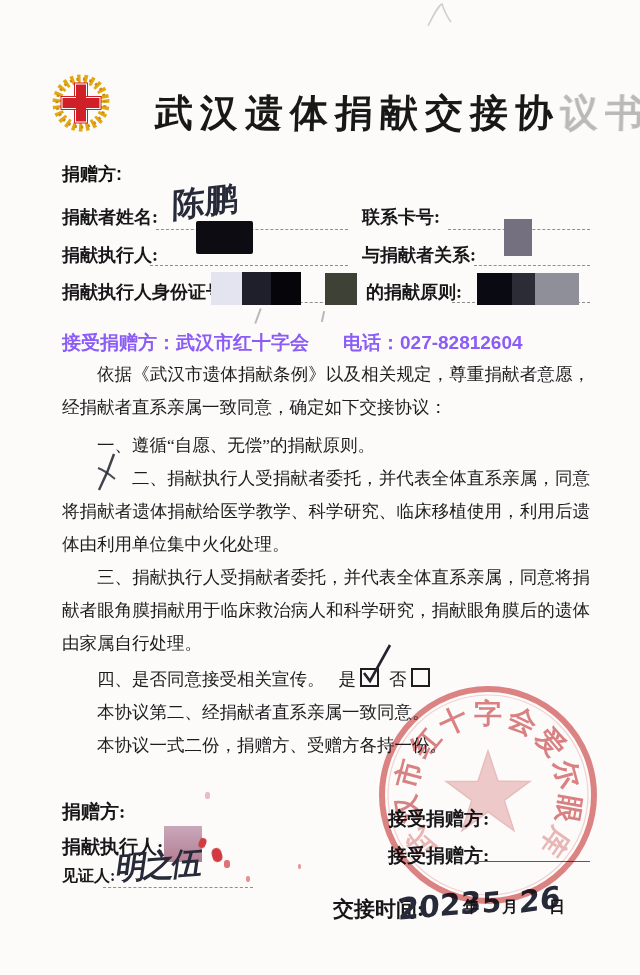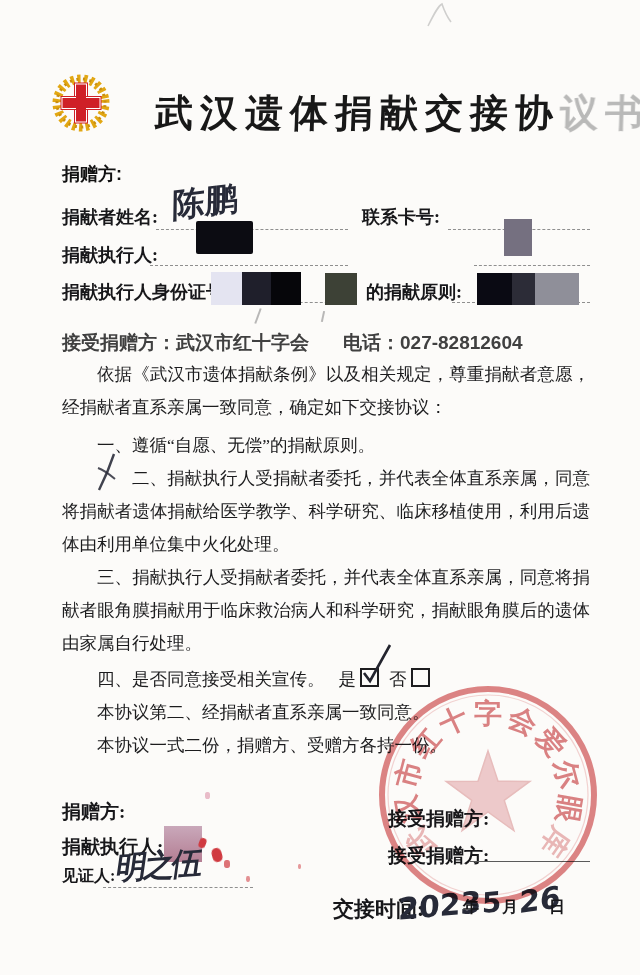--- a/index.html
+++ b/index.html
@@ -63,38 +63,39 @@
 
   <div class="abs flabel" style="left:62px;top:205px">捐献者姓名:</div>
   <div class="abs dline" style="left:156px;top:229px;width:192px"></div>
   <div class="abs hand hw-name" style="left:172px;top:180px">陈鹏</div>
   <div class="abs flabel" style="left:362px;top:205px">联系卡号:</div>
   <div class="abs dline" style="left:448px;top:229px;width:142px"></div>
 
   <div class="abs flabel" style="left:62px;top:243px">捐献执行人:</div>
   <div class="abs dline" style="left:150px;top:265px;width:198px"></div>
   <div class="abs redact" style="left:196px;top:221px;width:57px;height:33px;background:#0c0c12;border-radius:2px"></div>
+  <div class="abs flabel" style="left:362px;top:243px">与捐献者关系:</div>
   <div class="abs dline" style="left:474px;top:265px;width:116px"></div>
   <div class="abs redact" style="left:504px;top:219px;width:28px;height:37px;background:#757080"></div>
 
   <div class="abs flabel" style="left:62px;top:280px">捐献执行人身份证号</div>
   <div class="abs dline" style="left:214px;top:302px;width:134px"></div>
   <div class="abs redact" style="left:211px;top:272px;width:31px;height:33px;background:#e4e4f1"></div>
   <div class="abs redact" style="left:242px;top:272px;width:29px;height:33px;background:#1f1f2b"></div>
   <div class="abs redact" style="left:271px;top:272px;width:30px;height:33px;background:#06060a"></div>
   <div class="abs redact" style="left:325px;top:273px;width:32px;height:32px;background:#3d4136"></div>
   <div class="slash" style="left:257px;top:308px;height:16px;transform:rotate(20deg)"></div>
   <div class="slash" style="left:322px;top:311px;height:11px;transform:rotate(12deg)"></div>
   <div class="abs flabel" style="left:366px;top:280px">的捐献原则:</div>
   <div class="abs dline" style="left:452px;top:302px;width:138px"></div>
   <div class="abs redact" style="left:477px;top:273px;width:35px;height:32px;background:#0a0a13"></div>
   <div class="abs redact" style="left:512px;top:273px;width:23px;height:32px;background:#2c2c37"></div>
   <div class="abs redact" style="left:535px;top:273px;width:44px;height:32px;background:#8f8f99"></div>
 
-  <div class="abs heiti" style="left:62px;top:330px;font-size:19px;color:#404040;white-space:nowrap">
+  <div class="abs heiti" style="left:62px;top:330px;font-size:19px;color:#8b5cf6;white-space:nowrap">
     <span>接受捐赠方：</span><span>武汉市红十字会</span><span style="display:inline-block;width:34px"></span><span>电话：</span><span>027-82812604</span>
   </div>
 
   <p class="para" style="top:429px">一、遵循“自愿、无偿”的捐献原则。</p>
   <p class="para" style="top:358px">依据《武汉市遗体捐献条例》以及相关规定，尊重捐献者意愿，经捐献者直系亲属一致同意，确定如下交接协议：</p>
   <p class="para" style="top:462px"><span class="crossed"><span>二</span><svg width="24" height="40">
           <path d="M19,2 C15,14 10,26 4,38" stroke="#2b2d3b" stroke-width="2.4" fill="none" opacity=".9"></path>
           <path d="M3,16 C9,18 14,22 20,27" stroke="#2b2d3b" stroke-width="2" fill="none" opacity=".85"></path>
         </svg></span><span>、捐献执行人受捐献者委托，并代表全体直系亲属，同意将捐献者遗体捐献给医学教学、科学研究、临床移植使用，利用后遗体由利用单位集中火化处理。</span></p>
   <p class="para noindentwrap" style="top:663px;white-space:nowrap"><span>四、是否同意接受相关宣传。</span><span style="display:inline-block;width:14px"></span><span>是</span><span class="cbox"><svg width="34" height="46">

